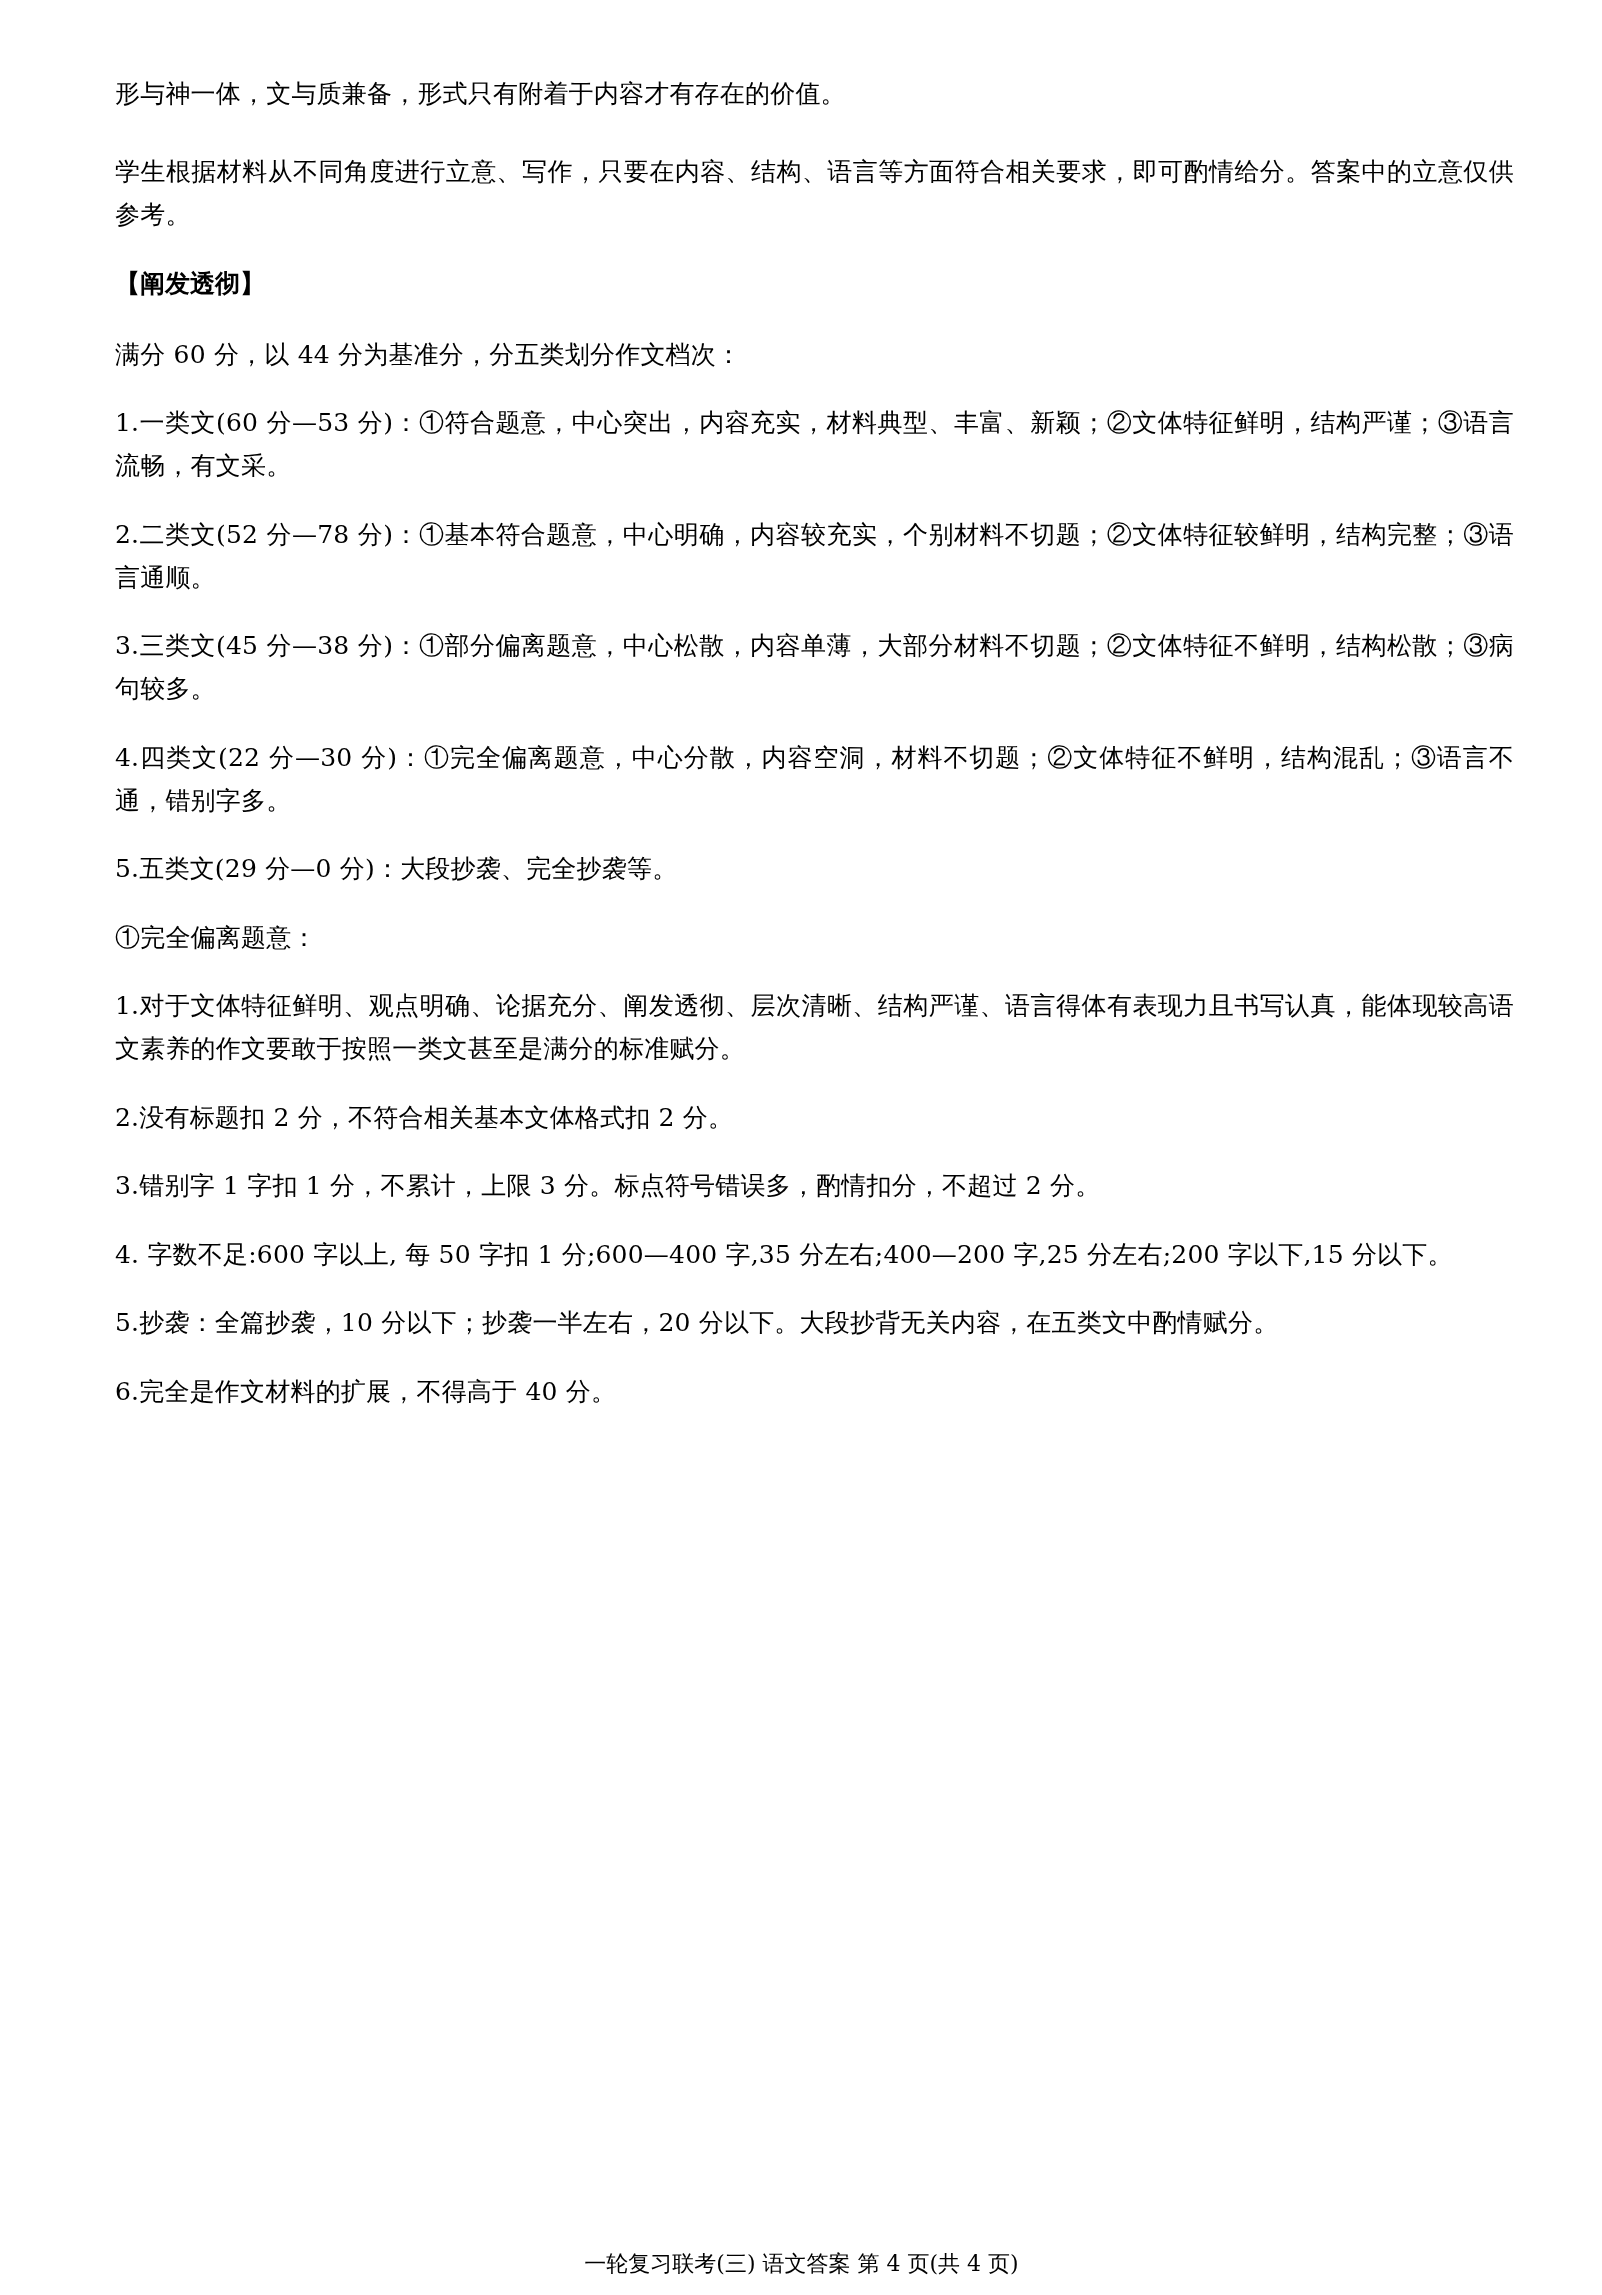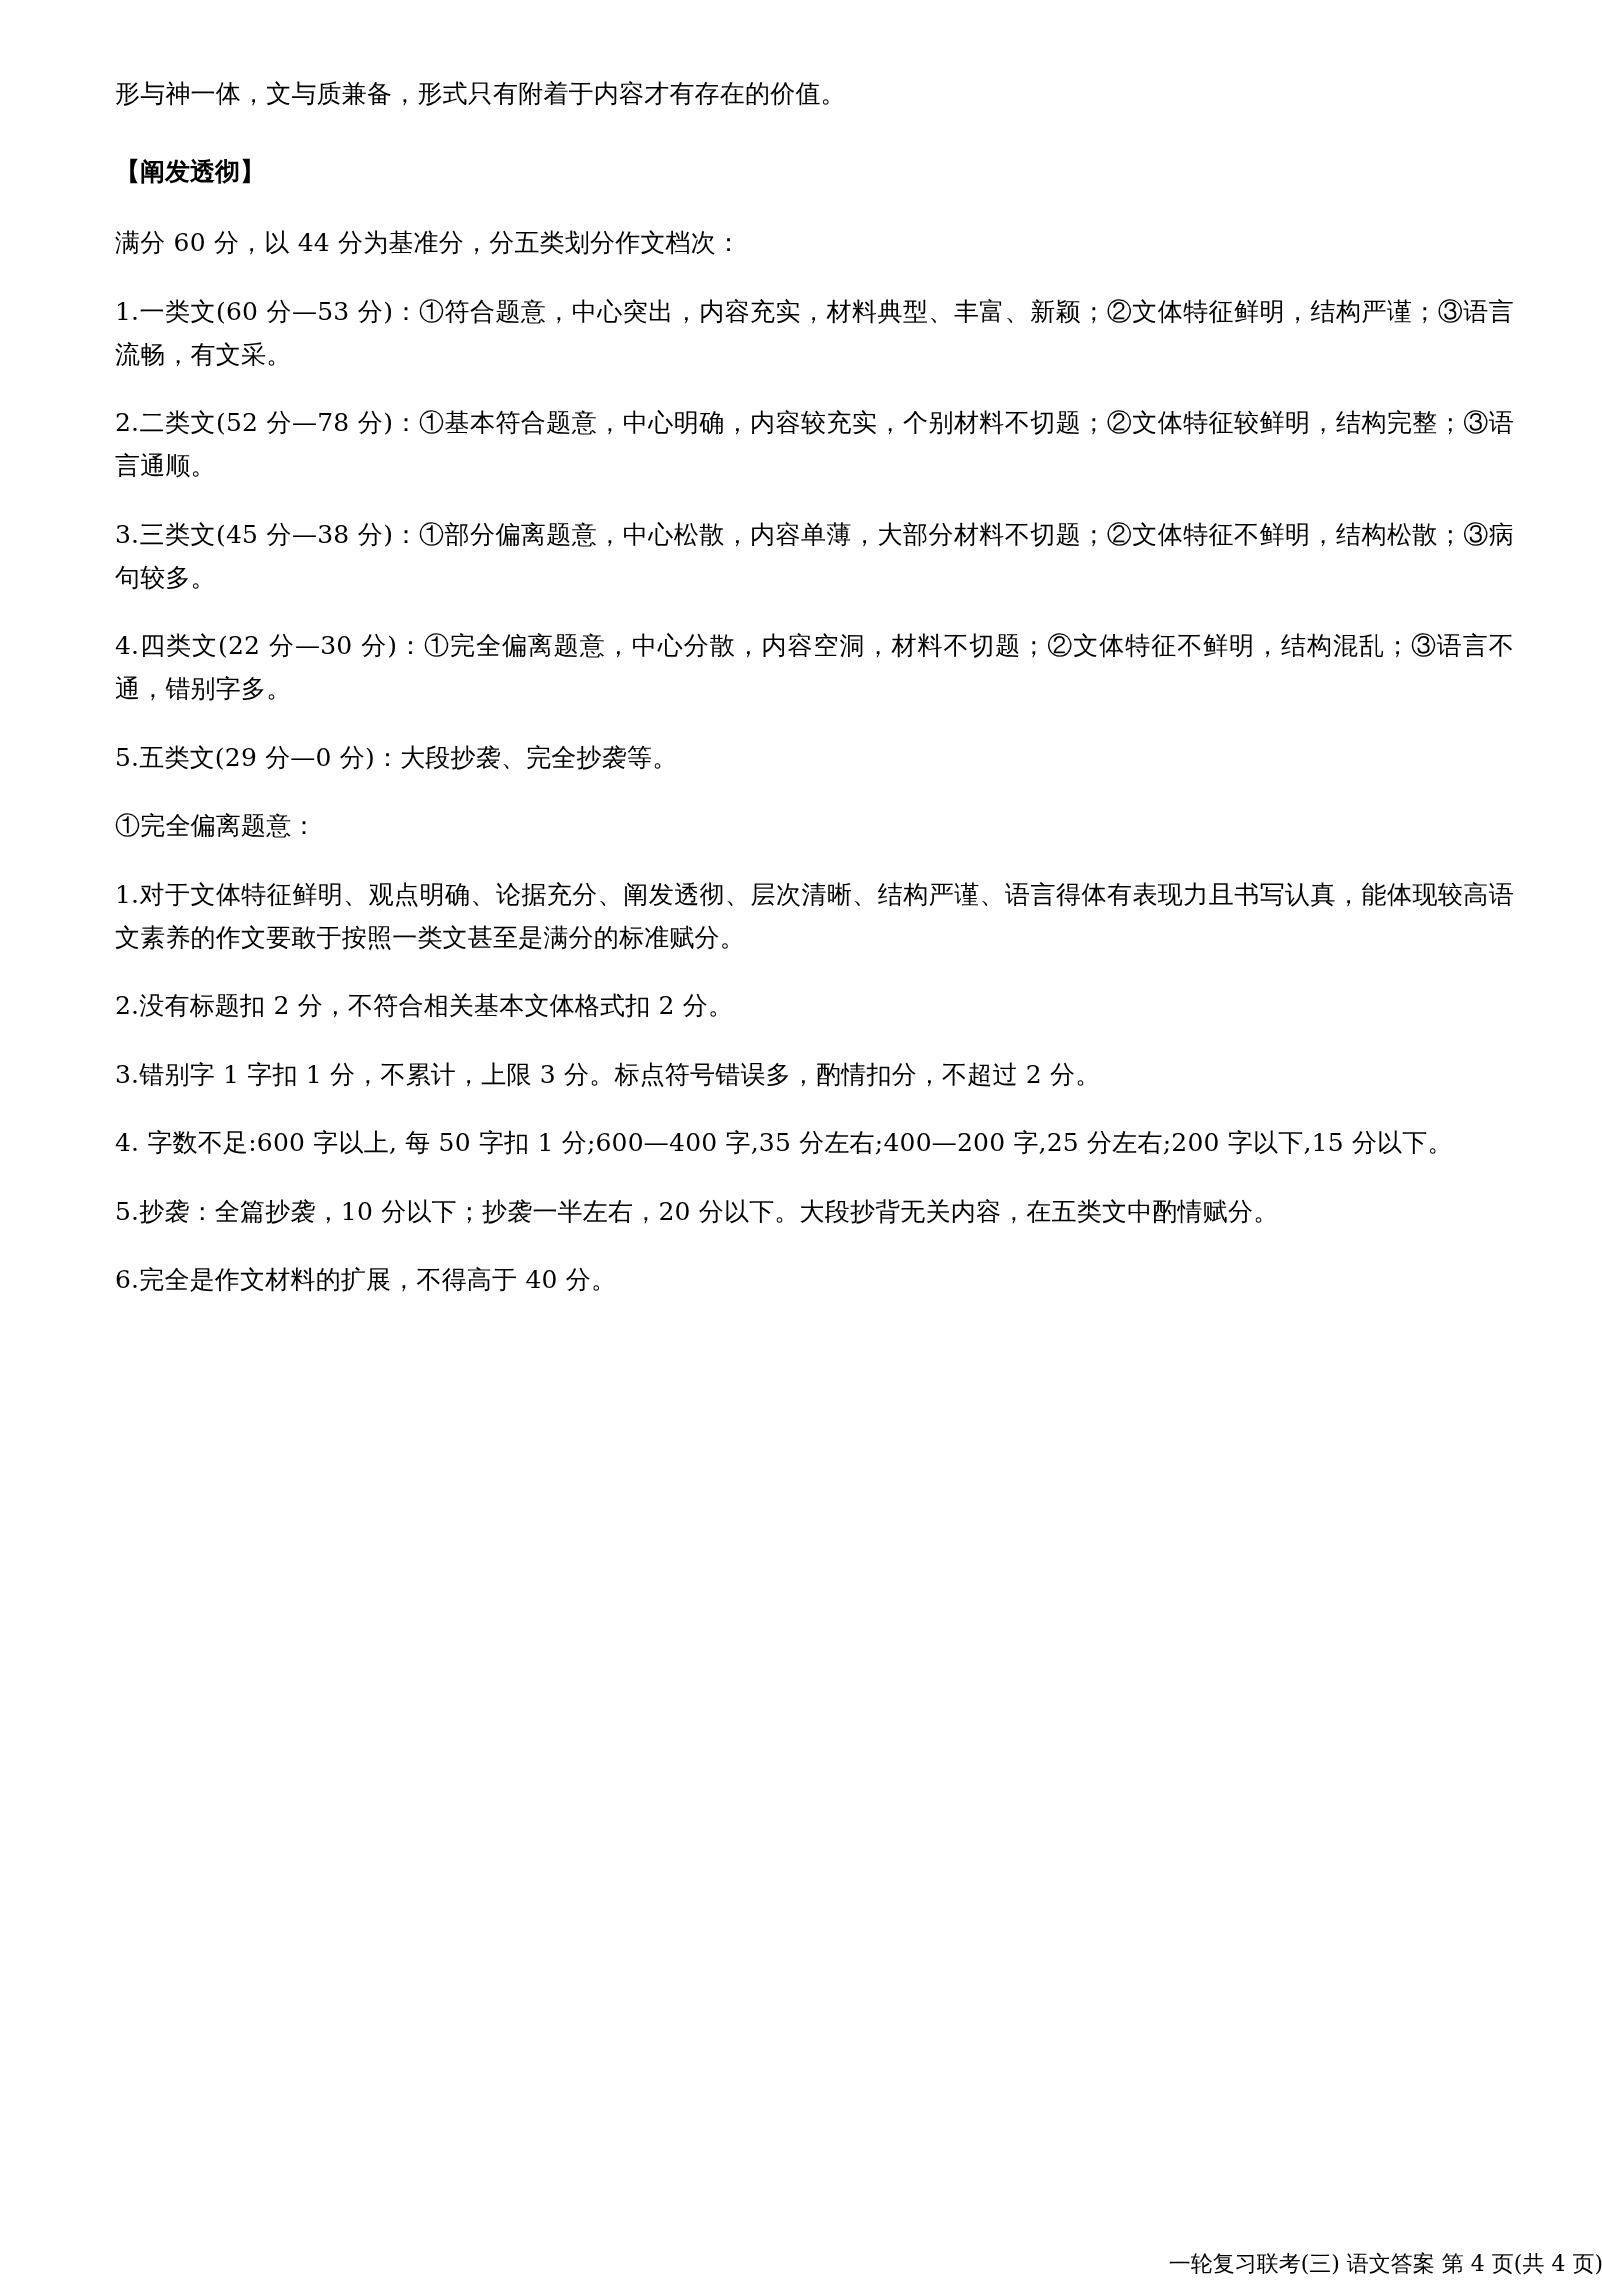--- a/index.html
+++ b/index.html
@@ -35,33 +35,34 @@
     font-size: 25px;
     font-weight: bold;
     line-height: 1.72;
     margin: 0 0 28px 0;
   }
   .footer {
     position: absolute;
     left: 0;
     right: 0;
     bottom: 15px;
-    text-align: right;
+    text-align: center;
     font-size: 22px;
     line-height: 1.4;
     color: #000000;
   }
 </style>
 </head>
 <body>
 
 <div class="page">
 
   <p class="para first">形与神一体，文与质兼备，形式只有附着于内容才有存在的价值。</p>
 
+  <p class="para">学生根据材料从不同角度进行立意、写作，只要在内容、结构、语言等方面符合相关要求，即可酌情给分。答案中的立意仅供参考。</p>
 
   <div class="heading">【阐发透彻】</div>
 
   <p class="para">满分 60 分，以 44 分为基准分，分五类划分作文档次：</p>
   <p class="para">1.一类文(60 分—53 分)：①符合题意，中心突出，内容充实，材料典型、丰富、新颖；②文体特征鲜明，结构严谨；③语言流畅，有文采。</p>
   <p class="para">2.二类文(52 分—78 分)：①基本符合题意，中心明确，内容较充实，个别材料不切题；②文体特征较鲜明，结构完整；③语言通顺。</p>
   <p class="para">3.三类文(45 分—38 分)：①部分偏离题意，中心松散，内容单薄，大部分材料不切题；②文体特征不鲜明，结构松散；③病句较多。</p>
   <p class="para">4.四类文(22 分—30 分)：①完全偏离题意，中心分散，内容空洞，材料不切题；②文体特征不鲜明，结构混乱；③语言不通，错别字多。</p>
   <p class="para">5.五类文(29 分—0 分)：大段抄袭、完全抄袭等。</p>
 

